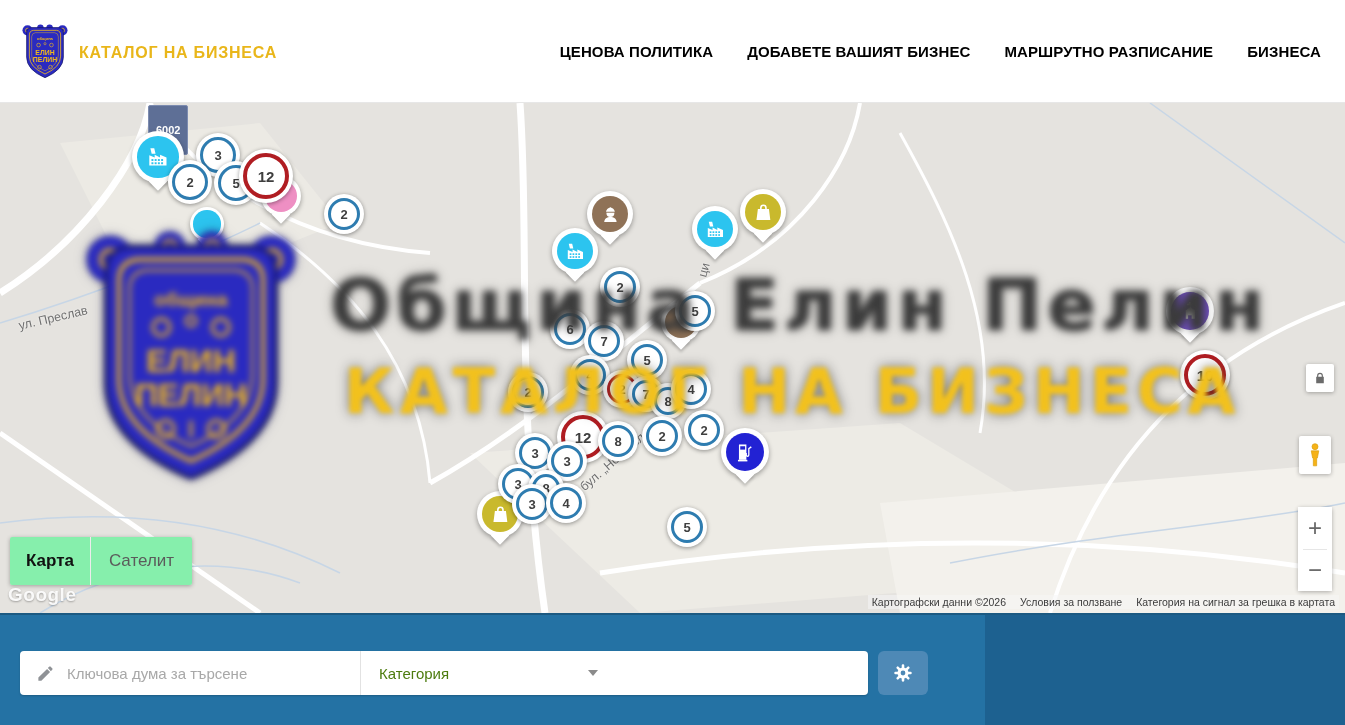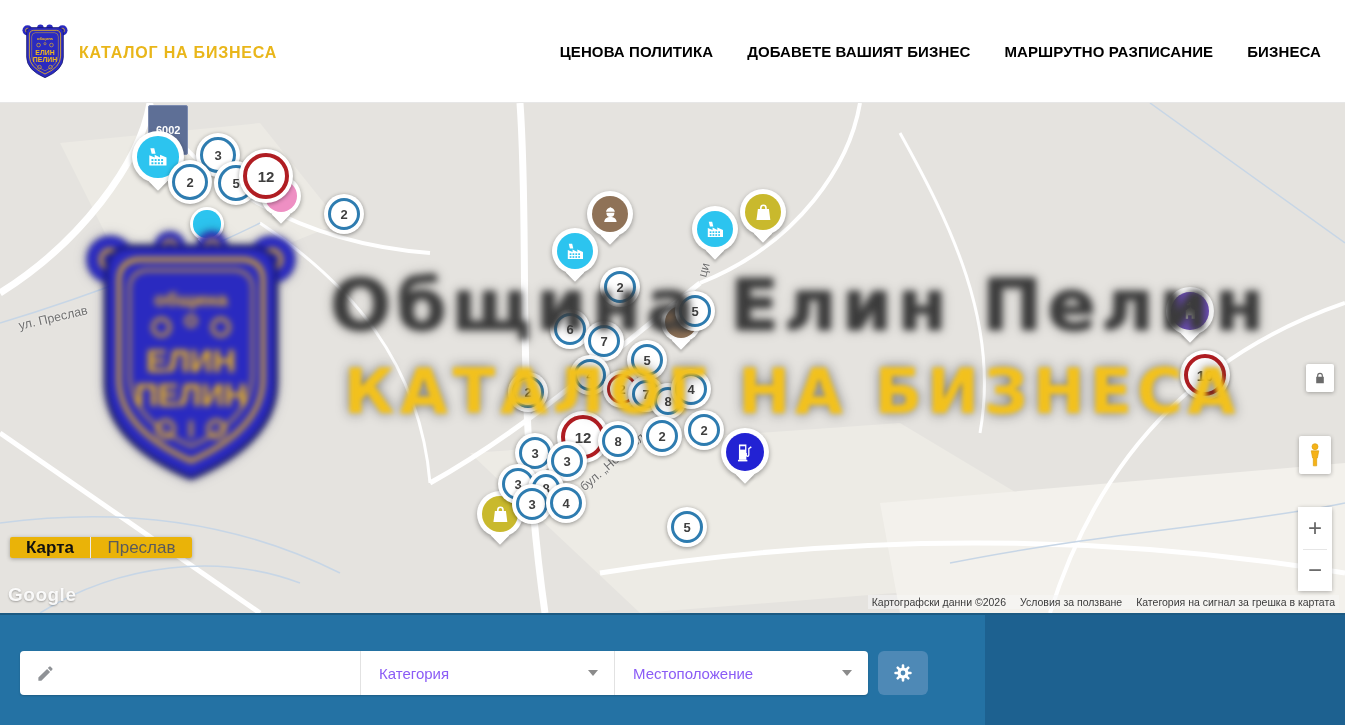--- a/index.html
+++ b/index.html
@@ -47,21 +47,21 @@
   .wm-line1 { position:absolute; left:330px; top:160px; font-family:"DejaVu Sans", sans-serif;
               font-size:72px; font-weight:bold; color:#3b3b3b; letter-spacing:5px; white-space:nowrap;
               filter:blur(3.5px); text-shadow:0 0 10px rgba(30,30,30,.4); }
   .wm-line2 { position:absolute; left:344px; top:252px; font-family:"DejaVu Sans", sans-serif;
               font-size:62px; font-weight:bold; color:#f2c11d; letter-spacing:5px; white-space:nowrap;
               filter:blur(2.2px); text-shadow:0 0 12px rgba(25,25,25,.6); }
 
   
   .maptype { position:absolute; left:10px; top:434px; display:flex; z-index:60;
              box-shadow:0 1px 4px rgba(0,0,0,.3); border-radius:2px; overflow:hidden; }
-  .maptype button { height:21px; background:#eab308; border:none; font-family:"Liberation Sans",sans-serif;
+  .maptype button { height:48px; background:#86efac; border:none; font-family:"Liberation Sans",sans-serif;
                     font-size:17px; cursor:pointer; }
   .maptype .mt-map { width:80px; color:#111; font-weight:bold; }
   .maptype .mt-sat { width:102px; color:#5b5b5b; border-left:1px solid #ececec; }
   .google-logo { position:absolute; left:8px; top:481px; z-index:60; font-size:19px; font-weight:bold;
                  color:rgba(255,255,255,.92); letter-spacing:.5px; text-shadow:0 1px 2px rgba(0,0,0,.3); }
   .attribution { position:absolute; right:6px; top:492px; z-index:60; display:flex; gap:14px;
                  font-size:10.5px; color:#3b3b3b; background:rgba(245,245,245,.55); padding:1px 4px; }
   .attribution a { color:#3b3b3b; text-decoration:none; cursor:pointer; }
   .ctl { position:absolute; background:#fff; box-shadow:0 1px 4px rgba(0,0,0,.3); z-index:60; border:none; }
   .lock-btn { left:1306px; top:261px; width:28px; height:28px; border-radius:2px; display:flex;
@@ -79,21 +79,21 @@
                border-top:2px solid #1c5a82; z-index:100; }
   .sb-right { position:absolute; left:985px; top:0; right:0; bottom:0; background:#1d6190; }
   .sb-fields { position:absolute; left:20px; top:36px; width:848px; height:44px; background:#fff;
                border-radius:4px; display:flex; box-shadow:0 1px 2px rgba(0,0,0,.2); }
   .sb-field { position:relative; display:flex; align-items:center; }
   .f-keyword { width:340px; padding-left:16px; gap:12px; }
   .f-keyword input { border:none; outline:none; font-size:15px; color:#555; width:270px;
                      font-family:"Liberation Sans",sans-serif; }
   .f-keyword input::placeholder { color:#a8a8a8; }
   .f-select { width:254px; border-left:1px solid #e2e2e2; padding-left:18px; cursor:pointer; }
-  .f-select .lbl { font-size:15px; color:#8b5cf6; }
+  .f-select .lbl { font-size:15px; color:#4d7c0f; }
   .dd-arrow { position:absolute; right:16px; top:50%; margin-top:-3px; width:0; height:0;
               border-left:5px solid transparent; border-right:5px solid transparent;
               border-top:6px solid #8b8b8b; }
   .gear-btn { position:absolute; left:878px; top:36px; width:50px; height:44px; background:#4e89b6;
               border:none; border-radius:6px; display:flex; align-items:center; justify-content:center;
               cursor:pointer; }
   .search-btn { position:absolute; left:1017px; top:36px; width:303px; height:44px; border:none;
                 border-radius:4px; background:linear-gradient(#f3ca25,#e7ba16); color:#fff;
                 font-size:15px; font-weight:bold; letter-spacing:.8px; cursor:pointer;
                 display:flex; align-items:center; justify-content:center; gap:10px;
@@ -425,21 +425,21 @@
       <circle cx="38" cy="96" r="4" fill="none" stroke="#f0b81c" stroke-width="1.4"></circle>
       <circle cx="62" cy="96" r="4" fill="none" stroke="#f0b81c" stroke-width="1.4"></circle>
       <path d="M50 92 L50 100" stroke="#f0b81c" stroke-width="1.4"></path>
     </svg>
     <div class="wm-line1">Община Елин Пелин</div>
     <div class="wm-line2">КАТАЛОГ НА БИЗНЕСА</div>
   </div>
 
   <div class="maptype">
     <button class="mt-map">Карта</button>
-    <button class="mt-sat">Преслав</button>
+    <button class="mt-sat">Сателит</button>
   </div>
   <div class="google-logo">Google</div>
   <div class="attribution">
     <span>Картографски данни ©2026</span>
     <a>Условия за ползване</a>
     <a>Категория на сигнал за грешка в картата</a>
   </div>
 
   <button class="ctl lock-btn">
     <svg width="14" height="14" viewBox="0 0 24 24">
@@ -459,27 +459,24 @@
   </div>
 </div>
 
 <div class="searchbar">
   <div class="sb-right"></div>
   <div class="sb-fields">
     <div class="sb-field f-keyword">
       <svg width="19" height="19" viewBox="0 0 24 24">
         <path fill="#8f9296" d="M3 17.2V21h3.8L17.8 10 14 6.2 3 17.2zM20.7 7.1c.4-.4.4-1 0-1.4l-2.4-2.4c-.4-.4-1-.4-1.4 0L15 5.2 18.8 9l1.9-1.9z"></path>
       </svg>
+      <input type="text" placeholder="Ключова дума за търсене" style="">
     </div>
     <div class="sb-field f-select">
       <span class="lbl">Категория</span>
-      <span class="dd-arrow"></span>
-    </div>
-    <div class="sb-field f-select">
-      <span class="lbl">Местоположение</span>
       <span class="dd-arrow"></span>
     </div>
   </div>
   <button class="gear-btn">
     <svg width="22" height="22" viewBox="0 0 24 24">
       <g fill="#fff">
         <rect x="10.6" y="2.5" width="2.8" height="19" rx="1.2"></rect>
         <rect x="10.6" y="2.5" width="2.8" height="19" rx="1.2" transform="rotate(45 12 12)"></rect>
         <rect x="10.6" y="2.5" width="2.8" height="19" rx="1.2" transform="rotate(90 12 12)"></rect>
         <rect x="10.6" y="2.5" width="2.8" height="19" rx="1.2" transform="rotate(135 12 12)"></rect>

